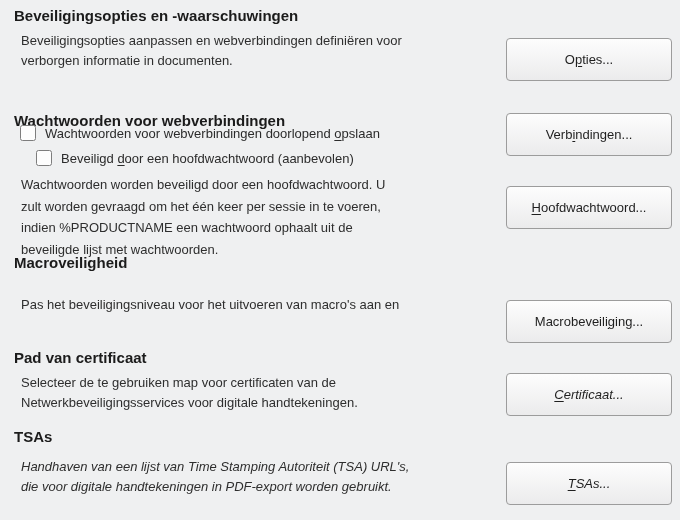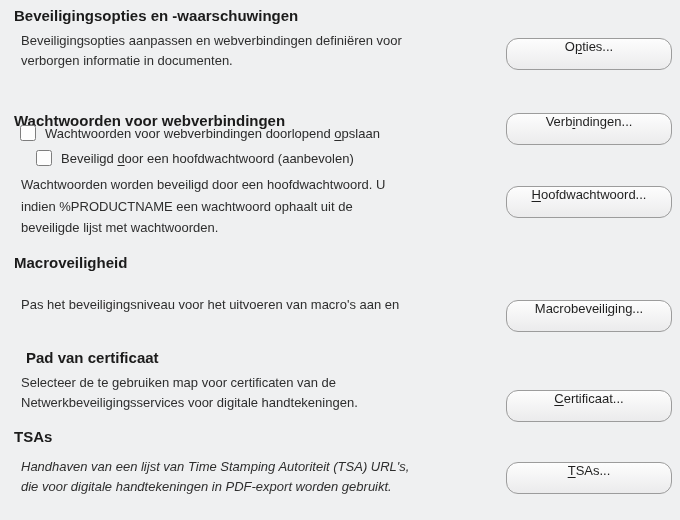--- a/index.html
+++ b/index.html
@@ -17,24 +17,24 @@
     padding-left:6px;
   }
   .desc{
     left:21px;line-height:20px;color:#2e2e2e;white-space:nowrap;
   }
   .desc div{height:20px;}
   .para{
     left:21px;line-height:21.5px;color:#2e2e2e;white-space:nowrap;
   }
   .btn{
-    left:506px;width:166px;height:32px;
+    left:506px;width:166px;height:43px;
     background:linear-gradient(to bottom,#fdfdfd,#ebebec);
-    border:1px solid #9c9c9c;border-radius:12px;
-    display:flex;align-items:flex-start;justify-content:center;
+    border:1px solid #9c9c9c;border-radius:4px;
+    display:flex;align-items:center;justify-content:center;
     font-size:13px;color:#1f1f1f;cursor:default;
     box-sizing:border-box;
   }
   .chkrow{
     display:flex;align-items:center;gap:9px;white-space:nowrap;
   }
   .chkbox{
     width:14px;height:14px;flex:0 0 auto;
     background:#fdfdfd;border:1px solid #7d7d7d;border-radius:2.5px;
     box-sizing:content-box;
@@ -63,44 +63,45 @@
   <span><span>Verb</span><span class="mn">i</span><span>ndingen...</span></span>
 </div>
 
 <div class="abs chkrow" style="left:36px;top:150px;">
   <span class="chkbox"></span>
   <span><span>Beveiligd </span><span class="mn">d</span><span>oor een hoofdwachtwoord (aanbevolen)</span></span>
 </div>
 
 <div class="abs para" style="top:174px;">
   <div>Wachtwoorden worden beveiligd door een hoofdwachtwoord. U</div>
+  <div>zult worden gevraagd om het één keer per sessie in te voeren,</div>
   <div>indien %PRODUCTNAME een wachtwoord ophaalt uit de</div>
   <div>beveiligde lijst met wachtwoorden.</div>
 </div>
 <div class="abs btn" style="top:186px;">
   <span><span></span><span class="mn">H</span><span>oofdwachtwoord...</span></span>
 </div>
 
 <div class="abs heading" style="top:254px;">Macroveiligheid</div>
 <div class="abs desc" style="top:295px;">
   <div>Pas het beveiligingsniveau voor het uitvoeren van macro's aan en</div>
 </div>
 <div class="abs btn" style="top:300px;">
   <span><span>Macrobeveili</span><span class="mn">g</span><span>ing...</span></span>
 </div>
 
-<div class="abs heading" style="top:349px;margin-left:12px;">Pad van certificaat</div>
+<div class="abs heading" style="top:349px;">Pad van certificaat</div>
 <div class="abs desc" style="top:373px;">
   <div>Selecteer de te gebruiken map voor certificaten van de</div>
   <div>Netwerkbeveiligingsservices voor digitale handtekeningen.</div>
 </div>
-<div class="abs btn" style="top:390px;">
+<div class="abs btn" style="top:373px;font-style:italic;">
   <span><span></span><span class="mn">C</span><span>ertificaat...</span></span>
 </div>
 
 <div class="abs heading" style="top:428px;">TSAs</div>
 <div class="abs desc" style="top:457px;font-style:italic;">
   <div>Handhaven van een lijst van Time Stamping Autoriteit (TSA) URL's,</div>
   <div>die voor digitale handtekeningen in PDF-export worden gebruikt.</div>
 </div>
-<div class="abs btn" style="top:462px;">
+<div class="abs btn" style="top:462px;font-style:italic;">
   <span><span></span><span class="mn">T</span><span>SAs...</span></span>
 </div>
 
 </body></html>

